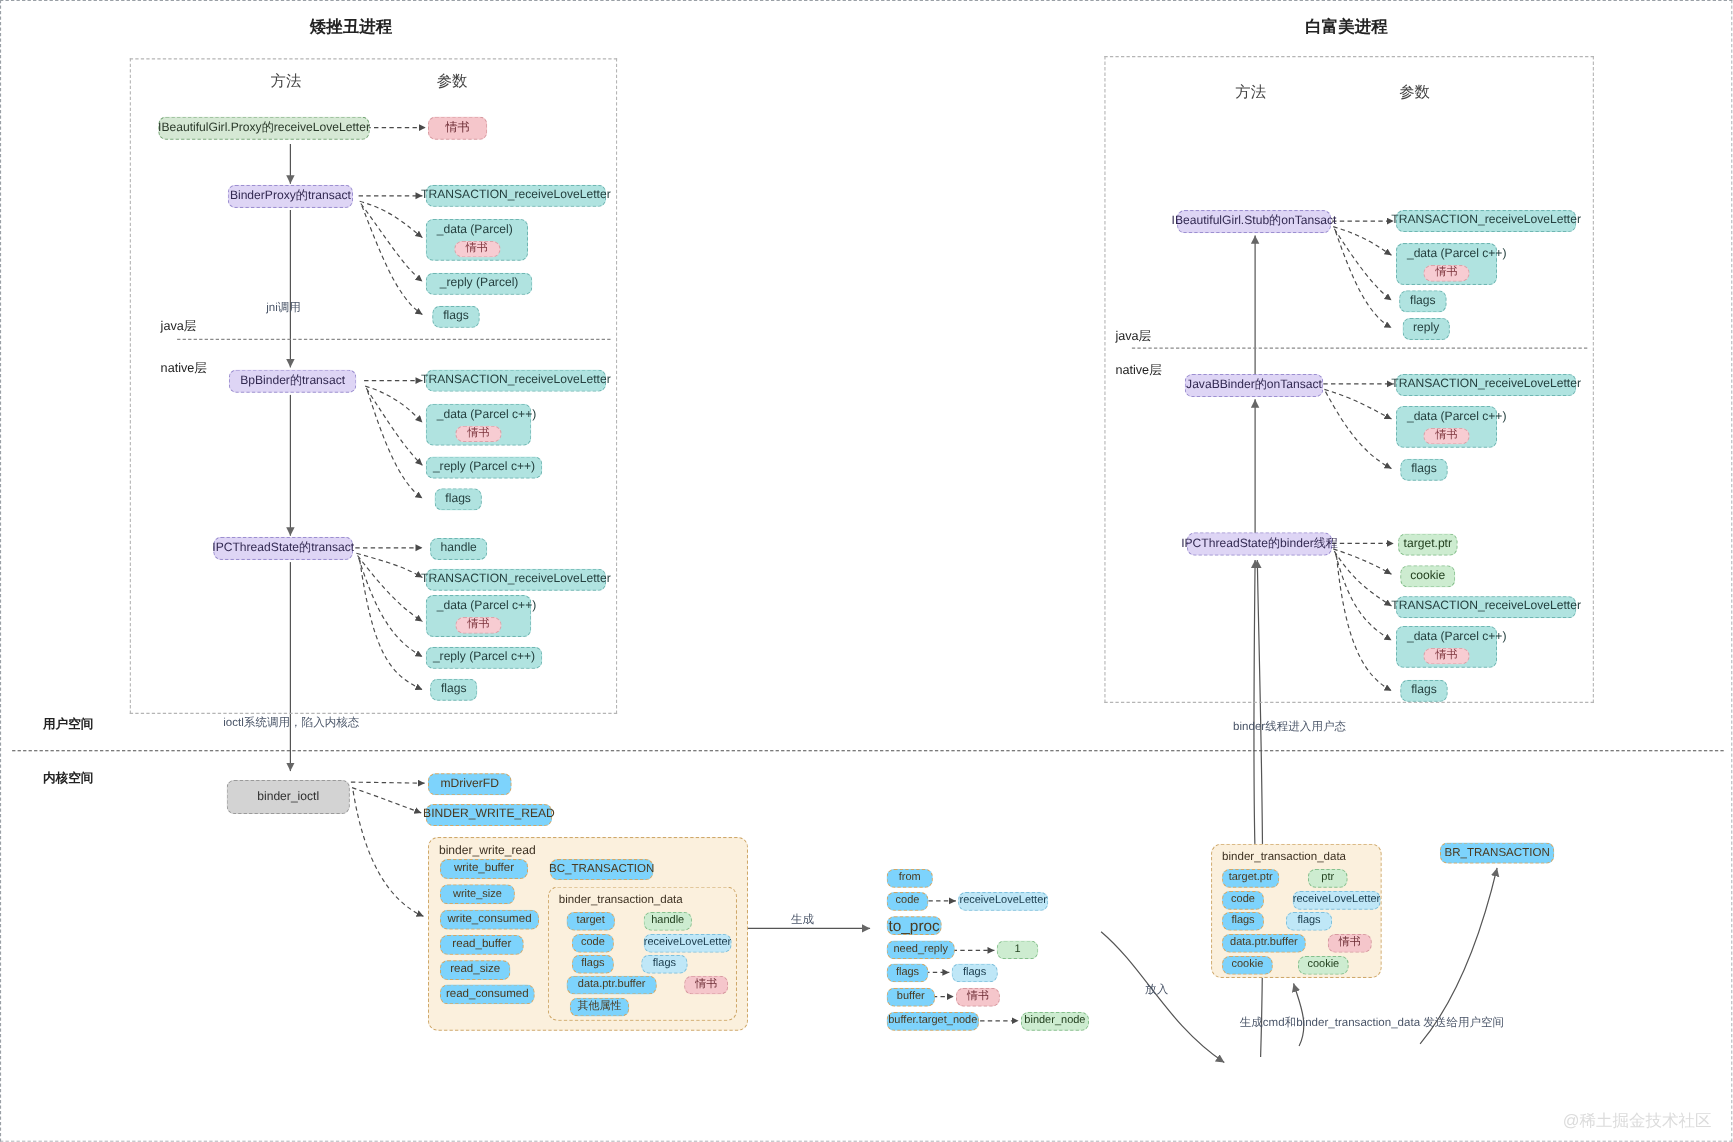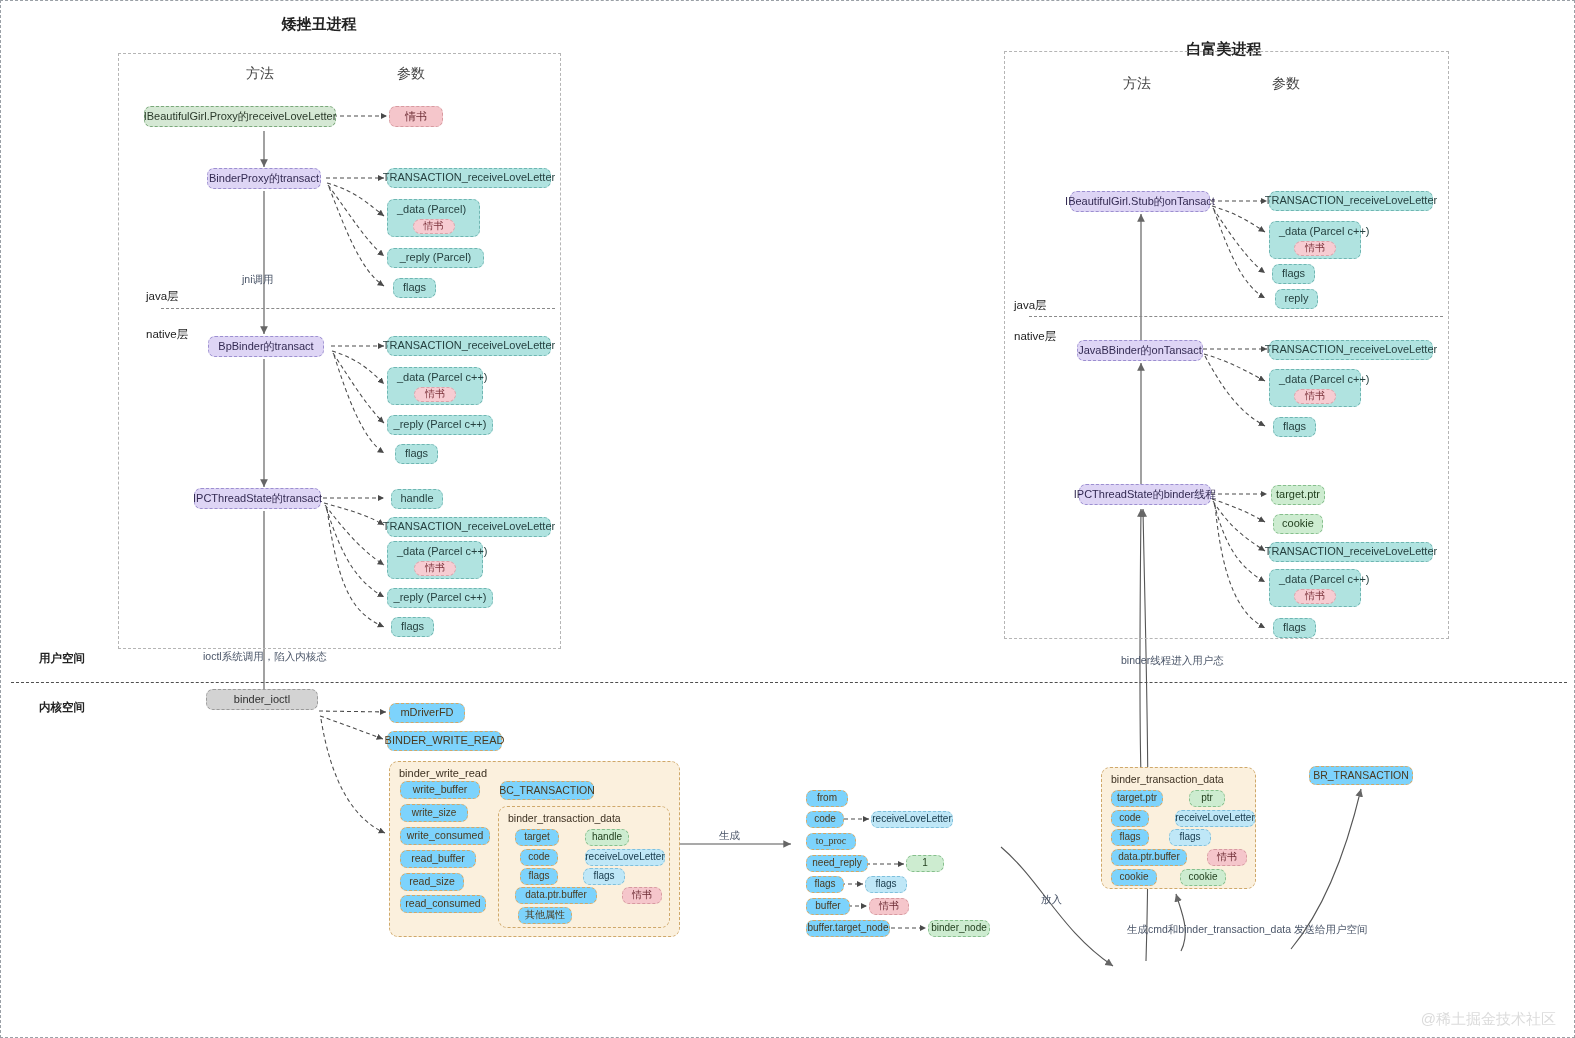--- a/index.html
+++ b/index.html
@@ -214,21 +214,21 @@
     <span class="node n-pink2" style="position:static;margin-top:2px;width:42px;height:15px;font-size:10px;border-radius:8px;">情书</span>
   </div>
   <div class="node n-teal" style="left:386px;top:587px;width:106px;height:20px;">_reply (Parcel  c++)</div>
   <div class="node n-teal" style="left:390px;top:616px;width:43px;height:20px;">flags</div>
 
   <div class="zonelabel" style="left:145px;top:288px;font-weight:normal;">java层</div>
   <div class="hsep" style="left:160px;top:307px;width:394px;"></div>
   <div class="zonelabel" style="left:145px;top:326px;font-weight:normal;">native层</div>
   <div class="edgelabel" style="left:241px;top:272px;">jni调用</div>
 
-  <div class="ptitle" style="left:1123px;top:14px;width:200px;margin-top:25px;">白富美进程</div>
+  <div class="ptitle" style="left:1123px;top:14px;width:200px;">白富美进程</div>
   <div class="panel" style="left:1003px;top:50px;width:445px;height:588px;"></div>
   <div class="collabel" style="left:1122px;top:74px;">方法</div>
   <div class="collabel" style="left:1271px;top:74px;">参数</div>
 
   <div class="node n-purple" style="left:1069px;top:190px;width:140px;height:21px;">IBeautifulGirl.Stub的onTansact</div>
   <div class="node n-purple" style="left:1076px;top:339px;width:126px;height:21px;">JavaBBinder的onTansact</div>
   <div class="node n-purple" style="left:1078px;top:483px;width:132px;height:21px;">IPCThreadState的binder线程</div>
 
   <div class="node n-teal" style="left:1268px;top:190px;width:164px;height:20px;">TRANSACTION_receiveLoveLetter</div>
   <div class="node n-teal" style="left:1268px;top:220px;width:92px;height:38px;flex-direction:column;justify-content:flex-start;padding-top:3px;">
@@ -257,21 +257,21 @@
   <div class="zonelabel" style="left:1013px;top:297px;font-weight:normal;">java层</div>
   <div class="hsep" style="left:1028px;top:315px;width:414px;"></div>
   <div class="zonelabel" style="left:1013px;top:328px;font-weight:normal;">native层</div>
 
   <div class="zonelabel" style="left:38px;top:650px;">用户空间</div>
   <div class="hsep strong" style="left:10px;top:681px;width:1556px;"></div>
   <div class="zonelabel" style="left:38px;top:699px;">内核空间</div>
   <div class="edgelabel" style="left:202px;top:649px;">ioctl系统调用，陷入内核态</div>
   <div class="edgelabel" style="left:1120px;top:653px;">binder线程进入用户态</div>
 
-  <div class="node n-grey" style="left:205px;top:688px;width:112px;height:21px;">binder_ioctl</div>
+  <div class="node n-grey" style="left:205px;top:708px;width:112px;height:31px;">binder_ioctl</div>
   <div class="node n-cream" style="left:388px;top:702px;width:76px;height:20px;">mDriverFD</div>
   <div class="node n-cream" style="left:386px;top:730px;width:115px;height:20px;">BINDER_WRITE_READ</div>
 
   <div class="group" style="left:388px;top:760px;width:291px;height:176px;">
     <span class="glabel">binder_write_read</span>
   </div>
   <div class="node n-cream" style="left:399px;top:780px;width:80px;height:18px;font-size:10.5px;">write_buffer</div>
   <div class="node n-cream" style="left:399px;top:803px;width:68px;height:18px;font-size:10px;">write_size</div>
   <div class="node n-cream" style="left:399px;top:826px;width:90px;height:18px;font-size:10.5px;">write_consumed</div>
   <div class="node n-cream" style="left:399px;top:849px;width:76px;height:18px;font-size:10.5px;">read_buffer</div>
@@ -290,21 +290,21 @@
   <div class="node n-cream" style="left:519px;top:867px;width:38px;height:17px;font-size:10px;">flags</div>
   <div class="node n-blue" style="left:582px;top:867px;width:42px;height:17px;font-size:10px;">flags</div>
   <div class="node n-cream" style="left:514px;top:886px;width:82px;height:17px;font-size:10px;">data.ptr.buffer</div>
   <div class="node n-pink" style="left:621px;top:886px;width:40px;height:17px;font-size:10px;">情书</div>
   <div class="node n-cream" style="left:517px;top:906px;width:54px;height:17px;font-size:10px;">其他属性</div>
 
   <div class="edgelabel" style="left:718px;top:828px;">生成</div>
   <div class="node n-cream" style="left:805px;top:789px;width:42px;height:17px;font-size:10px;">from</div>
   <div class="node n-cream" style="left:805px;top:810px;width:38px;height:17px;font-size:10px;">code</div>
   <div class="node n-blue" style="left:870px;top:810px;width:82px;height:17px;font-size:10px;">receiveLoveLetter</div>
-  <div class="node n-cream" style="left:805px;top:832px;width:50px;height:17px;font-size:10px;font-family:Liberation Serif, serif;">to_proc</div>
+  <div class="node n-cream" style="left:805px;top:832px;width:50px;height:17px;font-size:14px;">to_proc</div>
   <div class="node n-cream" style="left:805px;top:854px;width:62px;height:17px;font-size:10px;">need_reply</div>
   <div class="node n-lgreen" style="left:905px;top:854px;width:38px;height:17px;font-size:10px;">1</div>
   <div class="node n-cream" style="left:805px;top:875px;width:38px;height:17px;font-size:10px;">flags</div>
   <div class="node n-blue" style="left:864px;top:875px;width:42px;height:17px;font-size:10px;">flags</div>
   <div class="node n-cream" style="left:805px;top:897px;width:44px;height:17px;font-size:10px;">buffer</div>
   <div class="node n-pink" style="left:868px;top:897px;width:40px;height:17px;font-size:10px;">情书</div>
   <div class="node n-cream" style="left:805px;top:919px;width:84px;height:17px;font-size:10px;">buffer.target_node</div>
   <div class="node n-lgreen" style="left:927px;top:919px;width:62px;height:17px;font-size:10px;">binder_node</div>
 
   <div class="edgelabel" style="left:1040px;top:892px;">放入</div>

